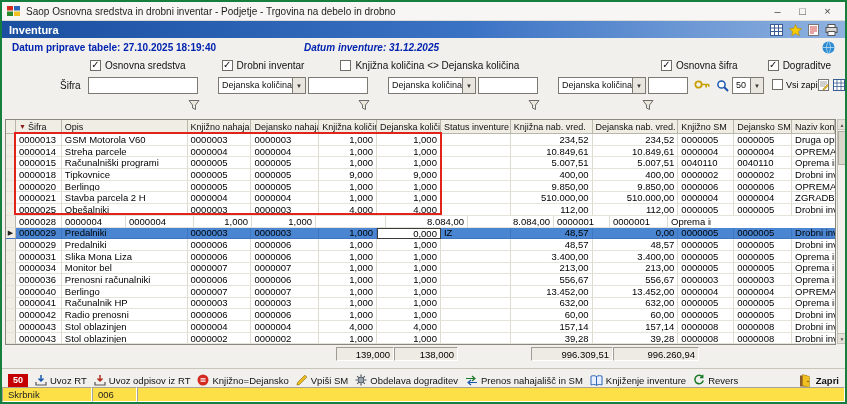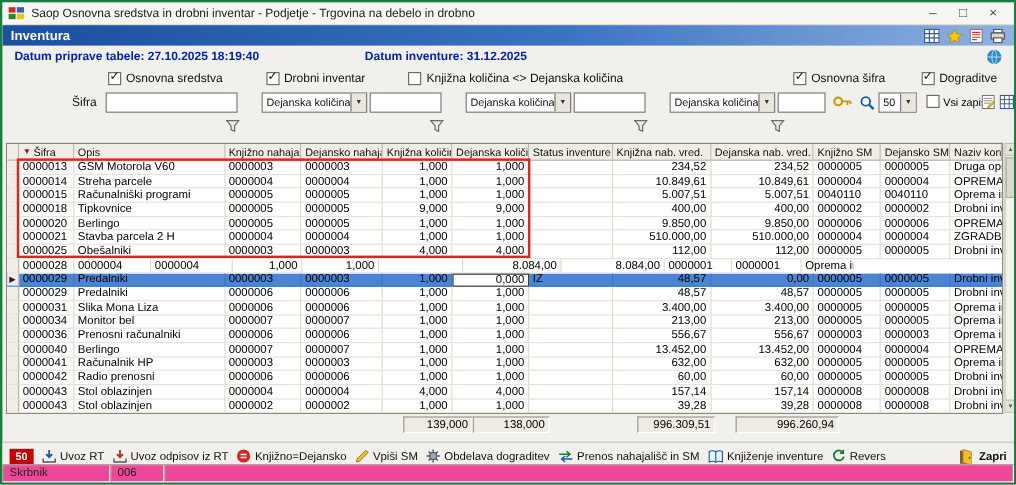--- a/index.html
+++ b/index.html
@@ -12,21 +12,21 @@
   .winbtns { margin-left:auto; display:flex; }
   .wbtn { width:25px; height:18px; display:flex; align-items:center; justify-content:center; font-size:11px; color:#444; cursor:default; }
 
   
   .caption { position:absolute; top:19px; left:0; right:0; height:17px; background:linear-gradient(90deg,#1b4fa0 0%,#3a72c4 55%,#8fb2e0 100%); color:#fff; font-weight:bold; font-size:11px; display:flex; align-items:center; padding:0 7px; }
   .cap-icons { margin-left:auto; display:flex; gap:6px; align-items:center; }
 
   
   .info { position:absolute; top:37px; left:0; right:0; height:16px; display:flex; align-items:center; font-size:10px; font-weight:bold; color:#0023b0; }
   .info .i1 { margin-left:10px; }
-  .info .i2 { margin-left:88px; }
+  .info .i2 { margin-left:88px;font-style:italic; }
   .info .help { margin-left:auto; margin-right:10px; }
 
   
   .checks { position:absolute; top:54px; left:0; right:0; height:18px; display:flex; align-items:center; font-size:10px; color:#111; }
   .cgroup-l { display:flex; gap:36px; margin-left:88px; }
   .cgroup-r { display:flex; gap:30px; margin-left:auto; margin-right:14px;padding-left:32px; }
   .citem { display:flex; align-items:center; gap:4px; }
   .cb { width:11px; height:11px; background:#fff; border:1px solid #6f6d66; display:inline-flex; align-items:center; justify-content:center; font-size:10px; line-height:1; color:#111; }
   .cb.on::after { content:"✓"; margin-top:-1px; }
 
@@ -72,21 +72,21 @@
   .varr.down { position:absolute; bottom:0; left:0; right:0; border-top:1px solid #c4c1b6; border-bottom:none; }
   .vthumb { position:absolute; top:11px; left:0; width:8px; height:34px; background:#dad7cc; border:1px solid #b0ada2; }
 
   
   .toolbar { position:absolute; left:0; right:0; top:366px; height:23px; border-top:1px solid #c8c5ba; display:flex; align-items:center; gap:7px; padding:0 6px; font-size:9.5px; color:#111; background:#f1f0ec; }
   .badge50 { width:20px; height:13px; background:#c40000; color:#fff; font-size:9px; font-weight:bold; display:flex; align-items:center; justify-content:center; }
   .tbtn { display:flex; align-items:center; gap:3px; cursor:default; white-space:nowrap; }
   .zapri { margin-left:auto; display:flex; align-items:center; gap:4px; font-weight:bold; }
 
   
-  .statusbar { position:absolute; left:0; right:0; bottom:0; height:15px; display:flex; font-size:9.5px; background:#ec4899; color:#222; }
+  .statusbar { position:absolute; left:0; right:0; bottom:0; height:15px; display:flex; font-size:9.5px; background:#fde047; color:#222; }
   .scell { border:1px solid; border-color:#a3a198 #fff #fff #a3a198; padding:0 5px; display:flex; align-items:center; }
   .s1{width:90px} .s2{width:45px} .s3{flex:1}
 
   svg { display:block; }
 </style>
 </head>
 <body>
 
 <div class="win">
 
@@ -573,21 +573,21 @@
 
   <div class="vscroll">
     <div class="varr">▲</div>
     <div class="vthumb"></div>
     <div class="varr down">▼</div>
   </div>
 
   <div class="totrow">
     <div class="tot" style="left:317px; width:58px;">139,000</div>
     <div class="tot" style="left:375px; width:64px;">138,000</div>
-    <div class="tot" style="left:512px; width:65px;">996.309,51</div>
+    <div class="tot" style="left:512px; width:82px;">996.309,51</div>
     <div class="tot" style="left:594px; width:86px;">996.260,94</div>
   </div>
 
   <div class="toolbar">
     <span class="badge50">50</span>
     <span class="tbtn">
         <span>
           <svg width="12" height="12">
             <path d="M6 1v6M3.5 4.5L6 7l2.5-2.5" stroke="#1a56b0" stroke-width="1.5" fill="none"></path>
             <path d="M1 8v3h10V8" stroke="#555" fill="none" stroke-width="1.2"></path>

